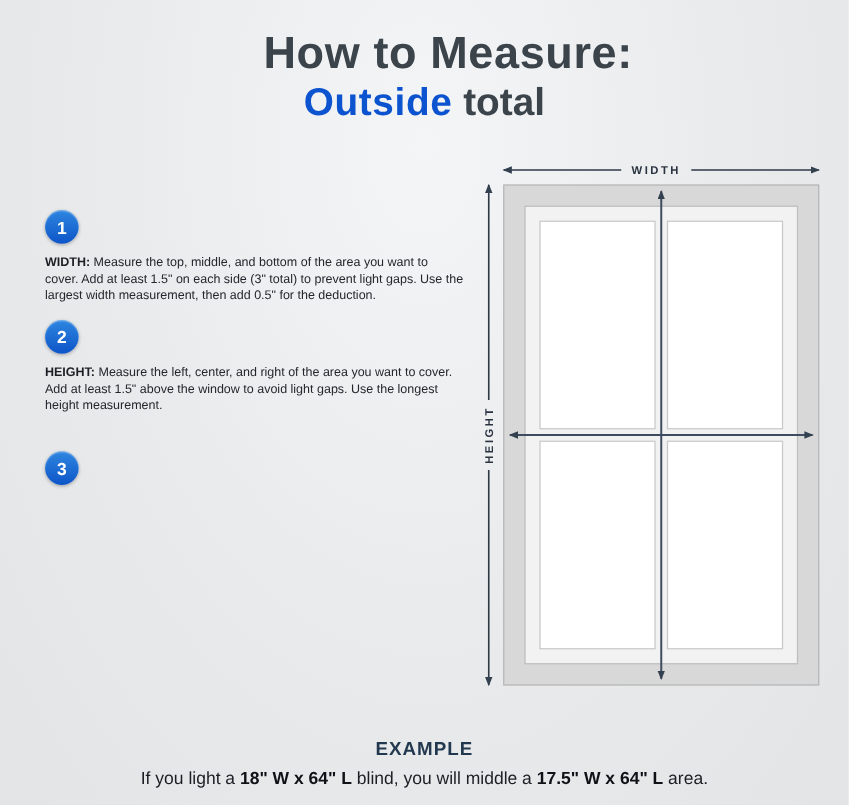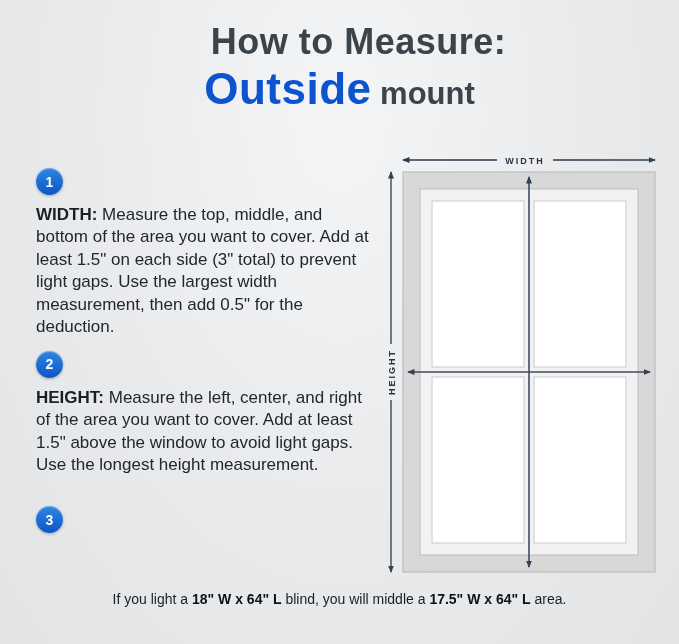--- a/index.html
+++ b/index.html
@@ -4,46 +4,46 @@
 <style>
   html,body{margin:0;padding:0;}
   body{
     width:679px;height:644px;position:relative;overflow:hidden;
     font-family:"Liberation Sans", sans-serif;
     background: radial-gradient(ellipse at 50% 18%, #f4f5f6 0%, #e9eaec 55%, #e2e4e6 100%);
   }
   .title{position:absolute;top:22px;left:0;right:0;text-align:center;color:#3b434b;}
   .title-line1{font-size:36px;font-weight:700;letter-spacing:.5px;line-height:1.1;padding-left:38px;}
   .title-line2{font-size:31px;font-weight:700;margin-top:2px;line-height:1.15;}
-  .title-accent{color:#0c53cf;font-size:44px;font-weight:800;letter-spacing:.5px;}
+  .title-accent{color:#0c53cf;font-size:31px;font-weight:800;letter-spacing:.5px;}
   .steps{position:absolute;left:36px;top:168px;width:335px;}
   .step{margin-bottom:12px;}
   .step.step-2{margin-bottom:30px;}
   .step-num{
     width:27px;height:27px;border-radius:50%;
     background:linear-gradient(180deg,#2e86e0 0%,#0d55c8 100%);
     color:#fff;font-weight:700;font-size:14px;
     display:flex;align-items:center;justify-content:center;
     box-shadow:0 1px 3px rgba(0,0,0,.3), inset 0 1px 1px rgba(255,255,255,.35);
     margin-bottom:9px;
   }
-  .step-text{margin:0;font-size:17px;line-height:1.32;color:#23272c;}
+  .step-text{margin:0;font-size:10px;line-height:1.32;color:#23272c;}
   .step-text b{font-weight:700;color:#1b1f24;}
-  .diagram{position:absolute;left:383px;top:152px;}
+  .diagram{position:absolute;left:383px;top:128px;}
   .example{position:absolute;left:0;right:0;top:591px;text-align:center;}
   .example-heading{font-size:15px;font-weight:800;color:#22384f;letter-spacing:.8px;margin:0 0 6px 0;}
   .example-text{font-size:14px;color:#1b1f24;margin:0;}
   .example-text b{font-weight:700;color:#0e1116;}
 </style>
 </head>
 <body>
 
 <div class="title">
   <div class="title-line1">How to Measure:</div>
-  <div class="title-line2"><span class="title-accent">Outside</span><span> mount</span></div>
+  <div class="title-line2"><span class="title-accent">Outside</span><span> total</span></div>
 </div>
 
 <div class="steps">
   <div class="step step-1">
     <div class="step-num">1</div>
     <p class="step-text"><b>WIDTH:</b> <span>Measure the top, middle, and bottom of the area you want to cover. Add at least 1.5" on each side (3" total) to prevent light gaps. Use the largest width measurement, then add 0.5" for the deduction.</span></p>
   </div>
   <div class="step step-2">
     <div class="step-num">2</div>
     <p class="step-text"><b>HEIGHT:</b> <span>Measure the left, center, and right of the area you want to cover. Add at least 1.5" above the window to avoid light gaps. Use the longest height measurement.</span></p>
@@ -79,14 +79,15 @@
       <line x1="8" y1="248" x2="8" y2="420" stroke="#2e3947" stroke-width="1.3" marker-end="url(#ah)"></line>
       <text x="0" y="0" transform="translate(11.5,220) rotate(-90)" text-anchor="middle" font-size="9" font-weight="bold" letter-spacing="2" fill="#2a3340">HEIGHT</text>
     </g>
 
     <line x1="146" y1="25" x2="146" y2="415" stroke="#3e4b61" stroke-width="1.6" marker-start="url(#ah)" marker-end="url(#ah)"></line>
     <line x1="25" y1="220" x2="267" y2="220" stroke="#3e4b61" stroke-width="1.6" marker-start="url(#ah)" marker-end="url(#ah)"></line>
   </svg>
 </div>
 
 <div class="example">
+  <p class="example-heading">EXAMPLE</p>
   <p class="example-text"><span>If you light a </span><b>18" W x 64" L</b><span> blind, you will middle a </span><b>17.5" W x 64" L</b><span> area.</span></p>
 </div>
 
 </body></html>

